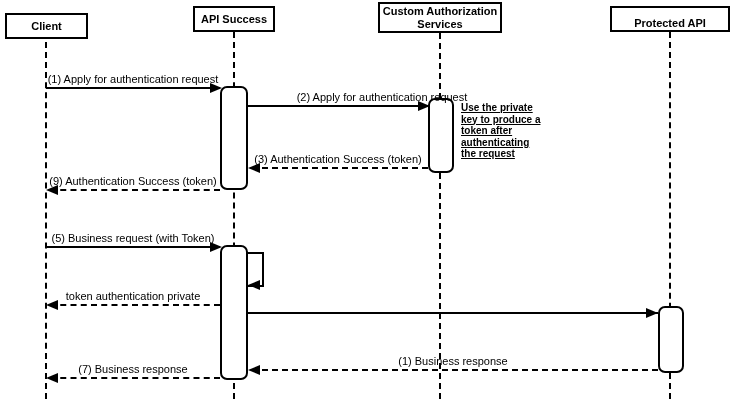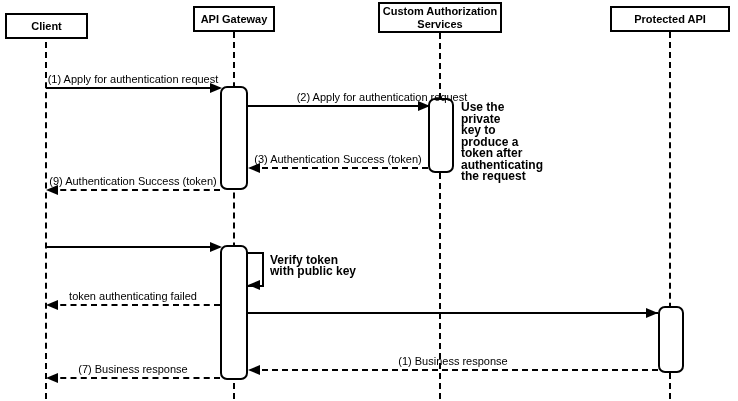--- a/index.html
+++ b/index.html
@@ -72,44 +72,45 @@
   .selfloop {
     position: absolute;
     box-sizing: border-box;
     border-top: 2px solid #000;
     border-right: 2px solid #000;
     border-bottom: 2px solid #000;
     z-index: 3;
   }
   .selftext, .notetext {
     position: absolute;
-    font-size: 12px;
+    font-size: 10px;
     font-weight: bold;
     line-height: 11px;
     white-space: pre-line;
     text-align: left;
     z-index: 3;
+    text-decoration: underline;
   }
   .notetext { line-height: 11.5px; }
 </style>
 </head>
 <body>
 
 <div class="canvas">
 
   <div class="pbox" style="left:5px; top:13px; width:83px; height:26px;">
     <span>Client</span>
   </div>
   <div class="pbox" style="left:193px; top:6px; width:82px; height:26px;">
-    <span>API Gateway</span>
+    <span>API Success</span>
   </div>
   <div class="pbox" style="left:378px; top:2px; width:124px; height:31px;">
     <span>Custom Authorization Services</span>
   </div>
-  <div class="pbox" style="left:610px; top:6px; width:120px; height:26px;">
+  <div class="pbox" style="left:610px; top:6px; width:120px; height:26px;align-items:flex-end;">
     <span>Protected API</span>
   </div>
 
   <div class="lifeline" style="left:45px; top:32px; height:367px;"></div>
   <div class="lifeline" style="left:233px; top:32px; height:367px;"></div>
   <div class="lifeline" style="left:439px; top:33px; height:366px;"></div>
   <div class="lifeline" style="left:669px; top:32px; height:367px;"></div>
 
   <div class="activation" style="left:220px; top:86px;  width:28px; height:104px;"></div>
   <div class="activation" style="left:428px; top:98px;  width:26px; height:75px;"></div>
@@ -131,29 +132,28 @@
 the request</div>
 
   <div class="mlabel" style="left:248px; top:153px; width:180px;">(3) Authentication Success (token)</div>
   <div class="mline dashed" style="left:252px; top:167px; width:176px;"></div>
   <div class="head left" style="left:248px; top:163px;"></div>
 
   <div class="mlabel" style="left:46px; top:175px; width:174px;">(9) Authentication Success (token)</div>
   <div class="mline dashed" style="left:50px; top:189px; width:170px;"></div>
   <div class="head left" style="left:46px; top:185px;"></div>
 
+  <div class="mlabel" style="left:46px; top:232px; width:174px;">(5) Business request (with Token)</div>
   <div class="mline solid" style="left:46px; top:246px; width:174px;"></div>
   <div class="head right" style="left:210px; top:242px;"></div>
 
   <div class="selfloop" style="left:248px; top:252px; width:16px; height:35px;"></div>
   <div class="head left" style="left:248px; top:280px;"></div>
-  <div class="selftext" style="left:270px; top:255px; width:90px;">Verify token
-with public key</div>
 
-  <div class="mlabel" style="left:46px; top:290px; width:174px;">token authenticating failed</div>
+  <div class="mlabel" style="left:46px; top:290px; width:174px;">token authentication private</div>
   <div class="mline dashed" style="left:50px; top:304px; width:170px;"></div>
   <div class="head left" style="left:46px; top:300px;"></div>
 
   <div class="mline solid" style="left:248px; top:312px; width:410px;"></div>
   <div class="head right" style="left:646px; top:308px;"></div>
 
   <div class="mlabel" style="left:248px; top:355px; width:410px;">(1) Business response</div>
   <div class="mline dashed" style="left:252px; top:369px; width:406px;"></div>
   <div class="head left" style="left:248px; top:365px;"></div>
 

